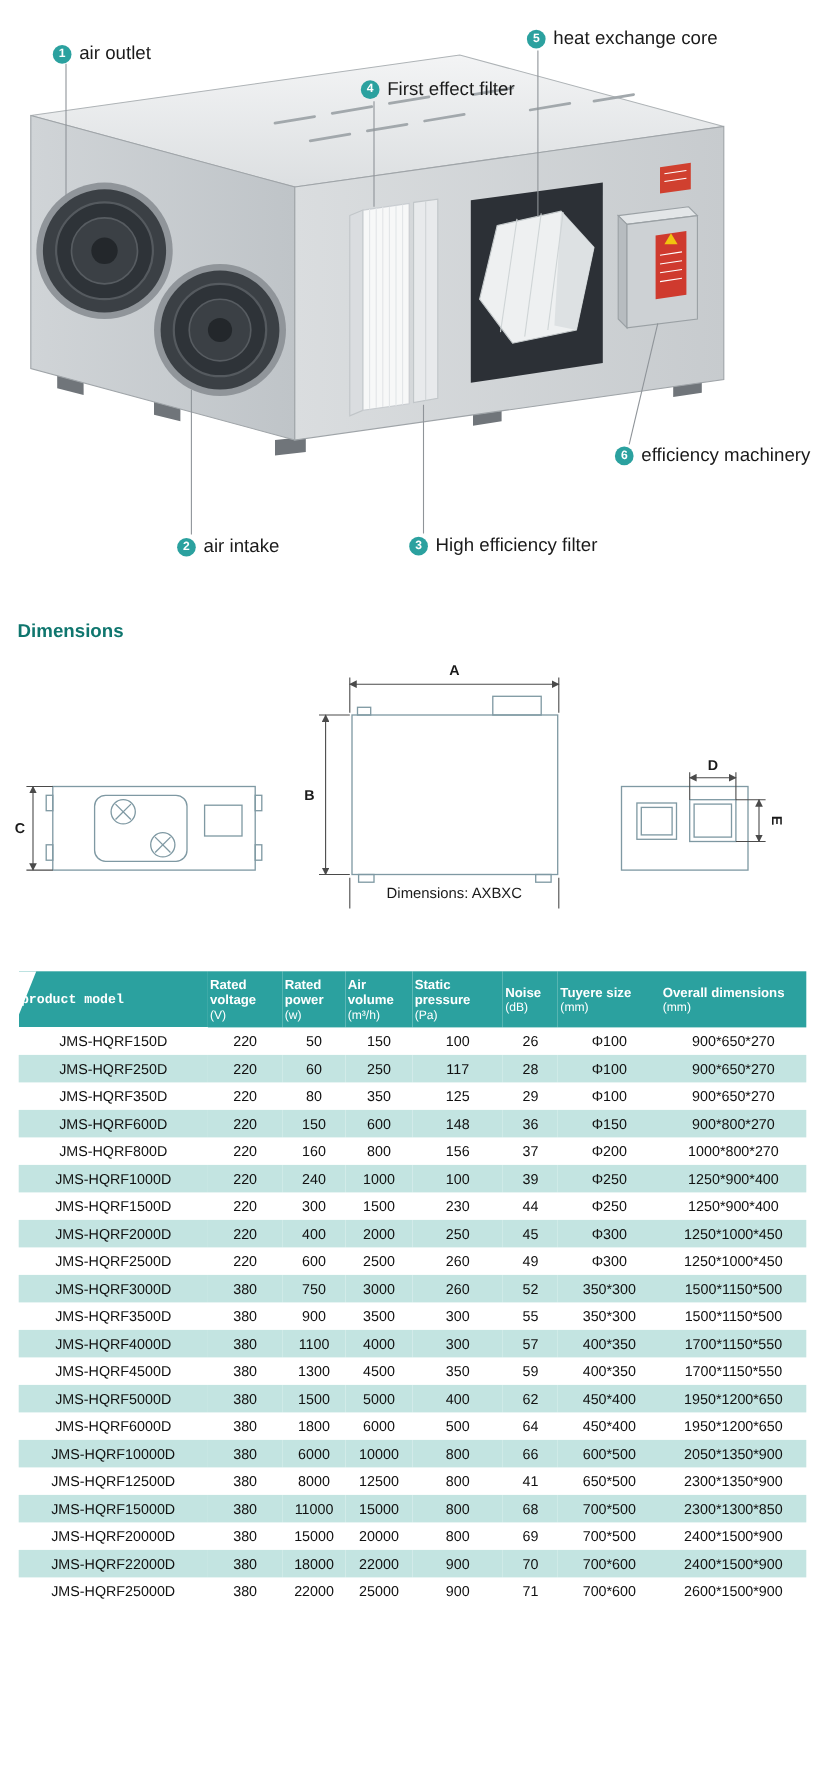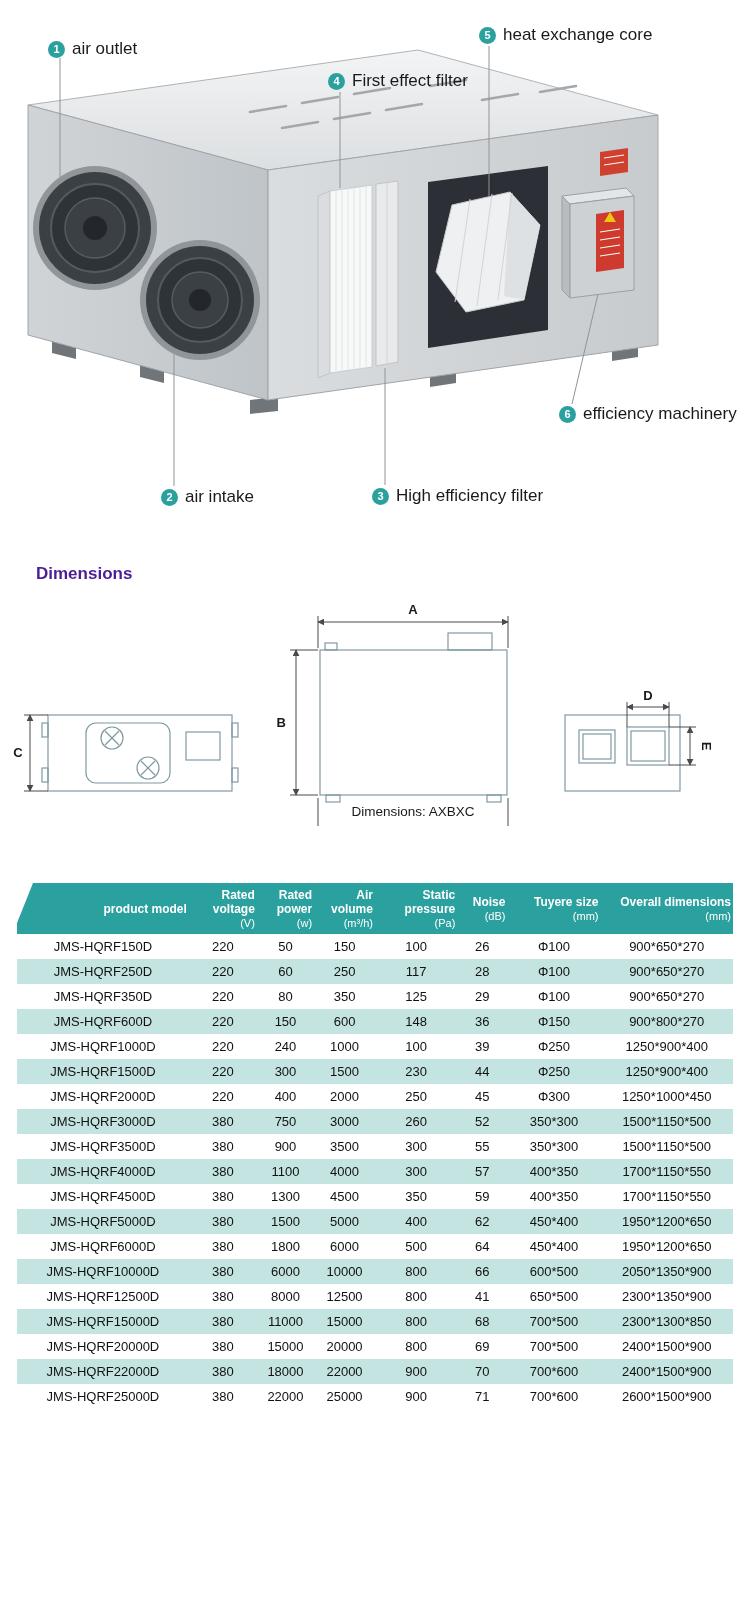--- a/index.html
+++ b/index.html
@@ -16,36 +16,36 @@
   .diagram svg { position:absolute; left:0; top:0; }
   .callout { position:absolute; display:flex; align-items:center; gap:7px; white-space:nowrap; }
   .callout-num {
     width:17px; height:17px; border-radius:50%; background:var(--accent);
     color:#fff; font-size:11px; font-weight:bold; line-height:17px; text-align:center; flex:0 0 17px;
   }
   .callout-label { font-size:17px; color:#1a1a1a; }
 
   
   .dims { position:relative; width:750px; height:343px; }
-  .dims-title { position:absolute; left:36px; top:24px; font-size:17px; font-weight:bold; color:#4c1d95; }
+  .dims-title { position:absolute; left:16px; top:24px; font-size:17px; font-weight:bold; color:#0f766e; }
   .dims svg { position:absolute; left:0; top:0; }
   .draw { stroke:#7f99a3; stroke-width:1.2; fill:none; }
   .dimline { stroke:#4a4a4a; stroke-width:1; fill:none; }
   .dimlabel { font-size:13px; font-weight:bold; fill:#1a1a1a; }
   .caption { font-size:13.5px; fill:#1a1a1a; }
 
   
   .table-wrap { padding:0 17px; }
   table { width:100%; border-collapse:collapse; table-layout:fixed; }
   thead th {
     background:var(--accent); color:#fff; font-size:12px; font-weight:bold;
-    text-align:right; vertical-align:middle; padding:5px 2px; height:40px;
+    text-align:left; vertical-align:middle; padding:5px 2px; height:40px;
   }
   thead th .unit { font-size:11px; font-weight:normal; margin-top:1px; }
-  thead th:first-child { position:relative; overflow:hidden; }
+  thead th:first-child { position:relative; overflow:hidden;font-family:Liberation Mono, monospace; }
   thead th:first-child::before {
     content:""; position:absolute; left:0; top:0; width:0; height:0;
     border-left:16px solid #ffffff; border-bottom:40px solid transparent;
   }
   tbody td { font-size:13px; color:#111; text-align:center; padding:5px 2px; }
   tbody tr:nth-child(even) { background:var(--row_alt); }
 </style>
 </head>
 <body style="--accent: #2ba19f; --row_alt: #c3e4e1;">
 
@@ -347,20 +347,30 @@
             <td>JMS-HQRF600D</td>
             <td>220</td>
             <td>150</td>
             <td>600</td>
             <td>148</td>
             <td>36</td>
             <td>Φ150</td>
             <td>900*800*270</td>
           </tr>
           <tr>
+            <td>JMS-HQRF800D</td>
+            <td>220</td>
+            <td>160</td>
+            <td>800</td>
+            <td>156</td>
+            <td>37</td>
+            <td>Φ200</td>
+            <td>1000*800*270</td>
+          </tr>
+          <tr>
             <td>JMS-HQRF1000D</td>
             <td>220</td>
             <td>240</td>
             <td>1000</td>
             <td>100</td>
             <td>39</td>
             <td>Φ250</td>
             <td>1250*900*400</td>
           </tr>
           <tr>
@@ -377,20 +387,30 @@
             <td>JMS-HQRF2000D</td>
             <td>220</td>
             <td>400</td>
             <td>2000</td>
             <td>250</td>
             <td>45</td>
             <td>Φ300</td>
             <td>1250*1000*450</td>
           </tr>
           <tr>
+            <td>JMS-HQRF2500D</td>
+            <td>220</td>
+            <td>600</td>
+            <td>2500</td>
+            <td>260</td>
+            <td>49</td>
+            <td>Φ300</td>
+            <td>1250*1000*450</td>
+          </tr>
+          <tr>
             <td>JMS-HQRF3000D</td>
             <td>380</td>
             <td>750</td>
             <td>3000</td>
             <td>260</td>
             <td>52</td>
             <td>350*300</td>
             <td>1500*1150*500</td>
           </tr>
           <tr>

